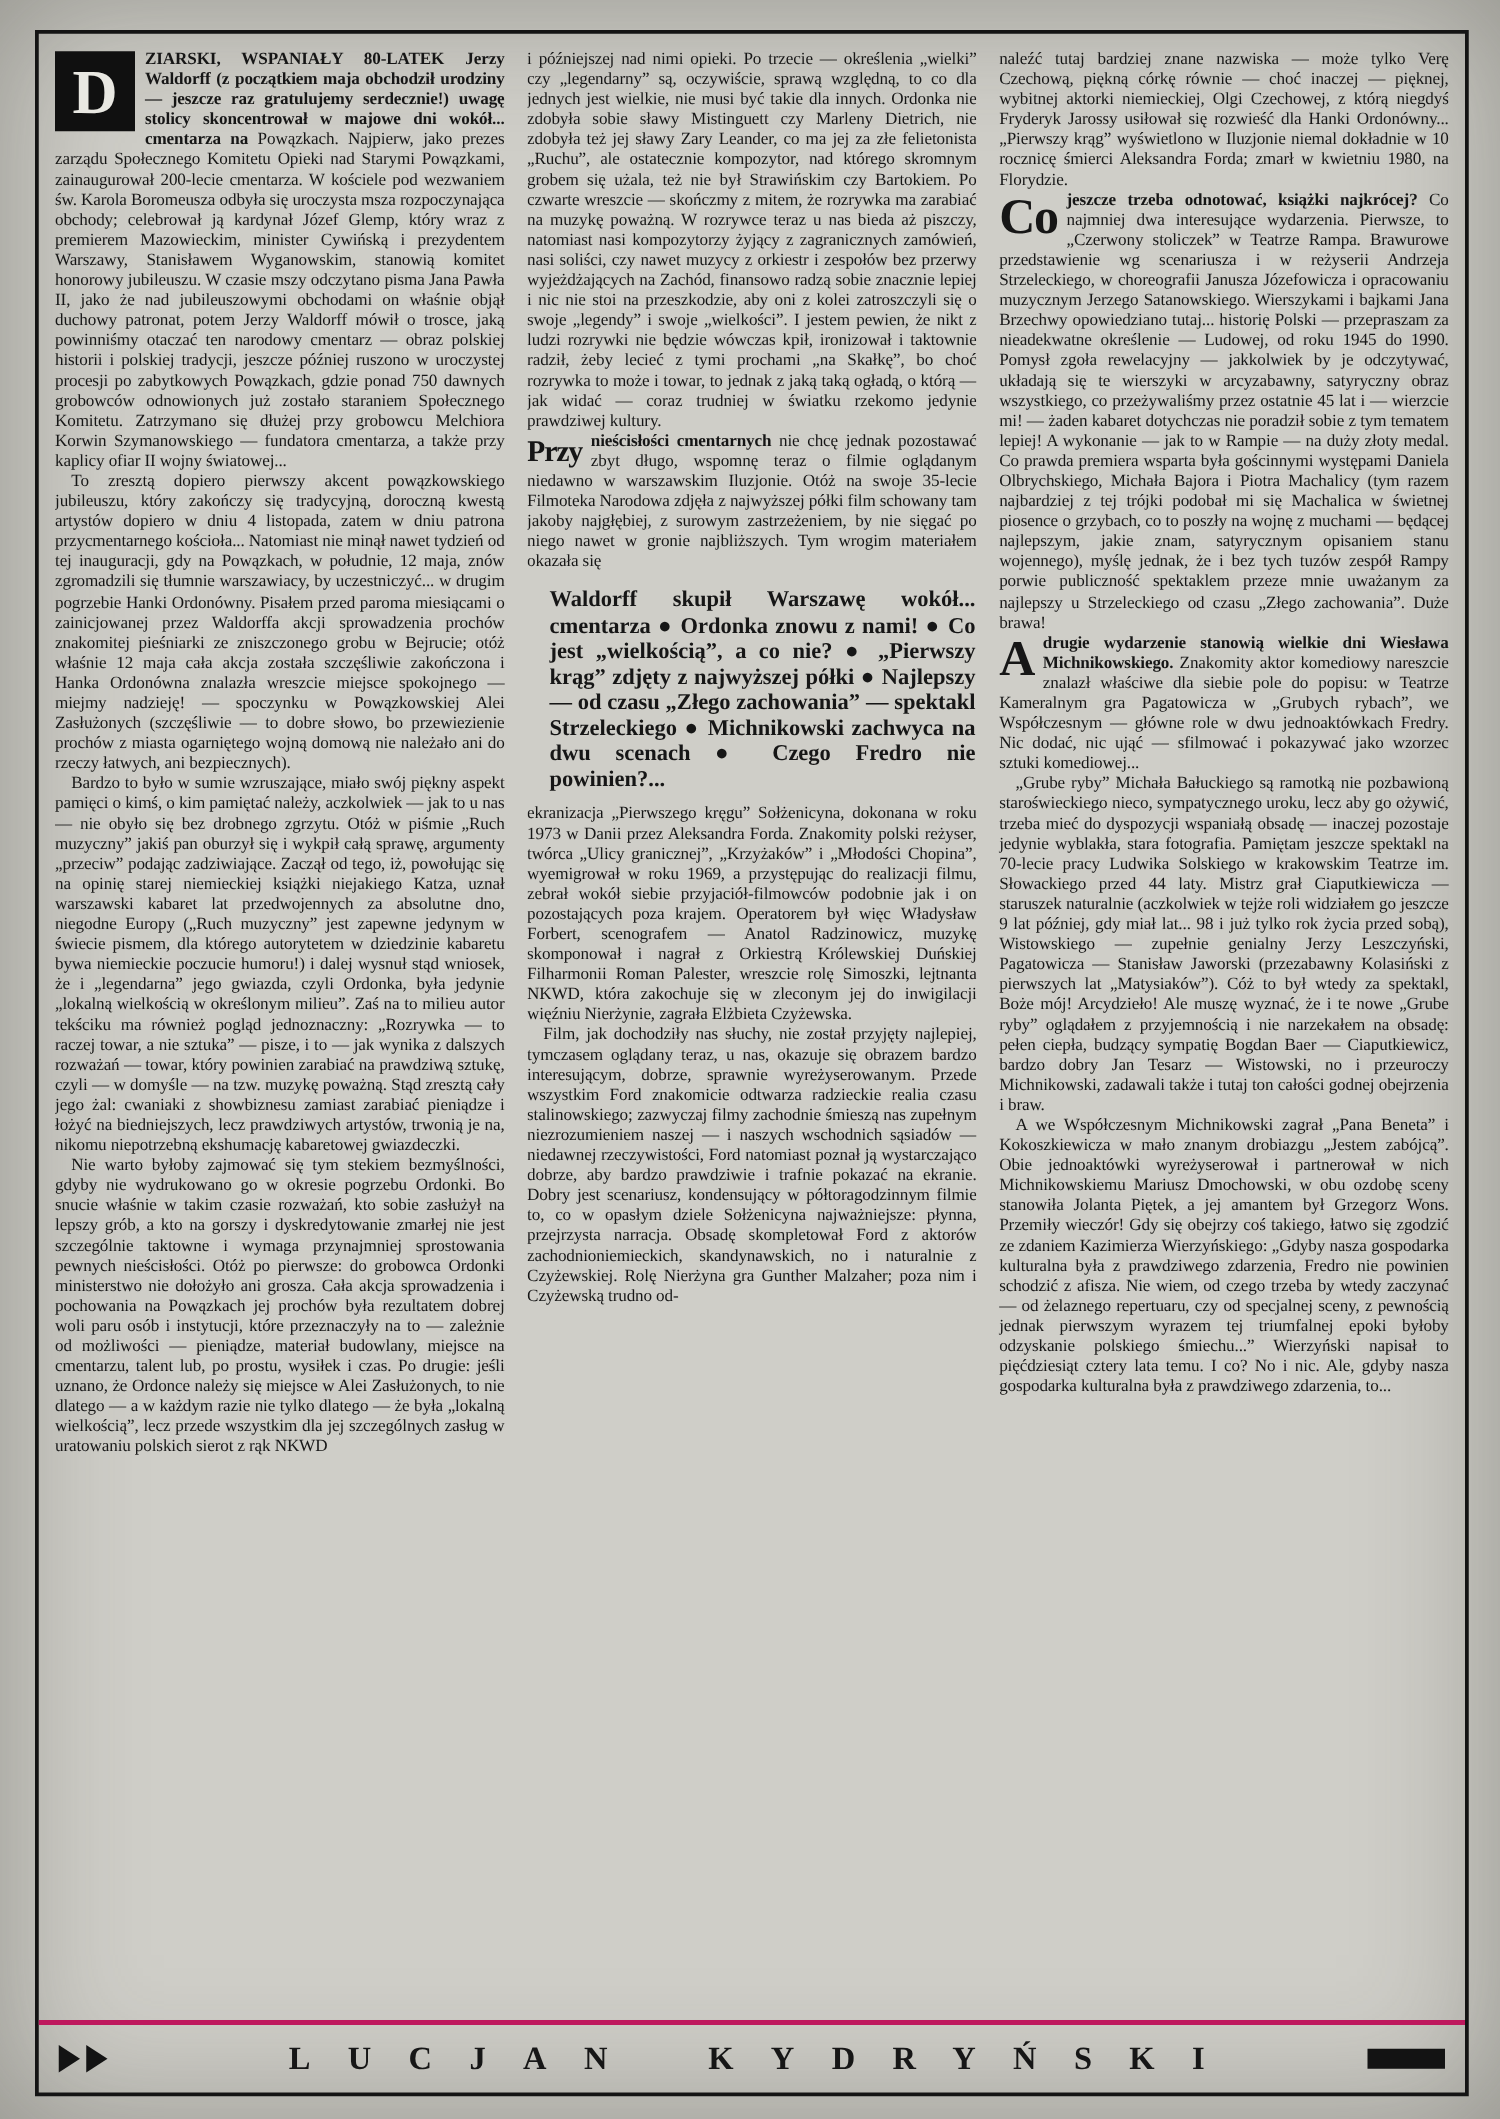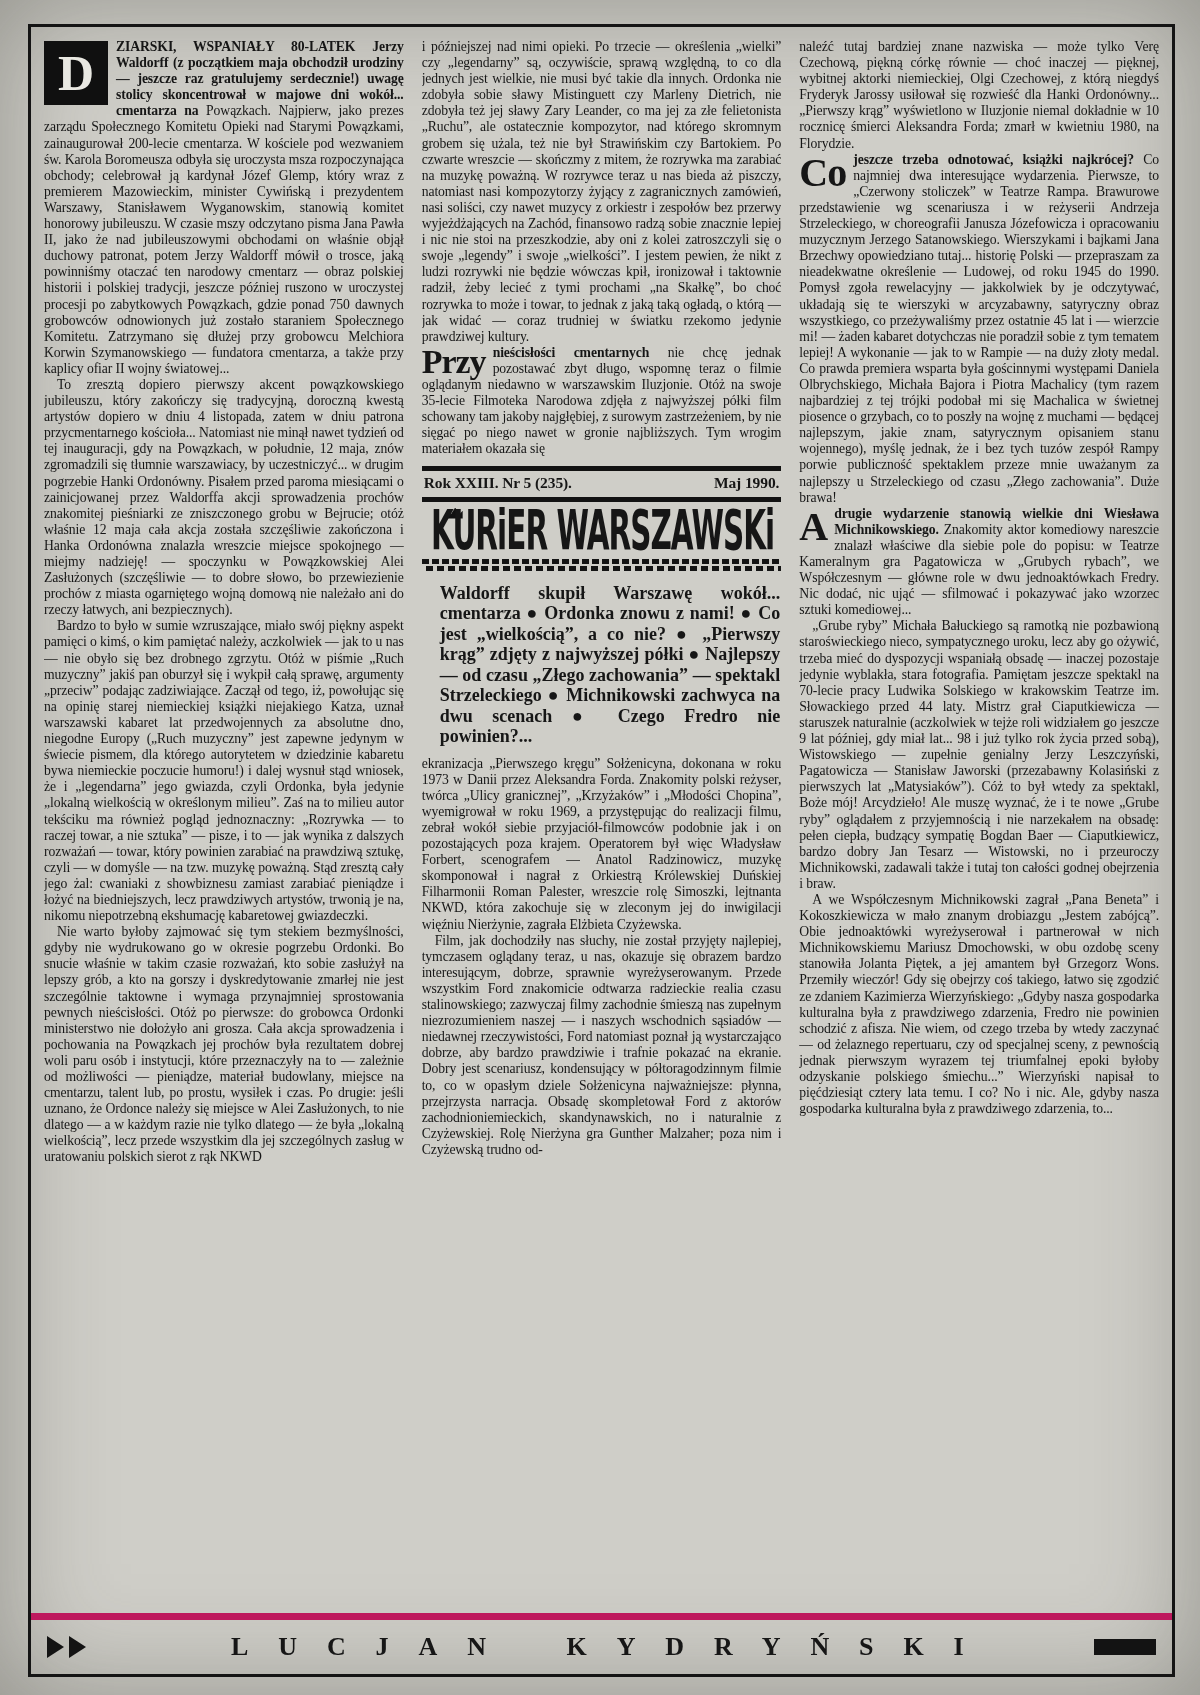--- a/index.html
+++ b/index.html
@@ -45,21 +45,21 @@
     width: 64px; height: 64px;
     background: #101010; color: #e9e8e2;
     font-weight: bold; font-size: 50px; line-height: 64px;
     text-align: center;
     margin: 2px 8px 2px 0;
   }
   
   .dropword {
     float: left;
     font-weight: bold;
-    font-size: 34px; line-height: 28px;
+    font-size: 24px; line-height: 28px;
     margin: 3px 7px 0 0;
     letter-spacing: -1px;
   }
   .dropword.big { font-size: 40px; line-height: 38px; margin-top: 2px; }
 
   b { font-weight: bold; }
 
   
   .masthead { margin: 9px 0 6px; }
   .masthead .rule { height: 5px; background: #121212; }
@@ -102,21 +102,21 @@
     margin: 12px 1px 9px 18px;
     text-align: justify;
     text-indent: 0;
     letter-spacing: 0;
   }
 
   
   .banner {
     flex: 0 0 44px;
     margin: 6px -13px 0 -13px;
-    border-top: 7px solid #be185d;
+    border-top: 4px solid #be185d;
     display: flex; align-items: center;
     padding: 12px 16px;
   }
   .banner-arrows { display: flex; gap: 5px; margin-right: 24px; }
   .banner-arrows i {
     display: block; width: 0; height: 0;
     border-top: 11px solid transparent;
     border-bottom: 11px solid transparent;
     border-left: 17px solid #131313;
   }
@@ -152,33 +152,20 @@
       </div>
 
       <div class="col">
         <p class="para noindent">i późniejszej nad nimi opieki. Po trzecie — określenia „wielki” czy „legendarny” są, oczywiście, sprawą względną, to co dla jednych jest wielkie, nie musi być takie dla innych. Ordonka nie zdobyła sobie sławy Mistinguett czy Marleny Dietrich, nie zdobyła też jej sławy Zary Leander, co ma jej za złe felietonista „Ruchu”, ale ostatecznie kompozytor, nad którego skromnym grobem się użala, też nie był Strawińskim czy Bartokiem. Po czwarte wreszcie — skończmy z mitem, że rozrywka ma zarabiać na muzykę poważną. W rozrywce teraz u nas bieda aż piszczy, natomiast nasi kompozytorzy żyjący z zagranicznych zamówień, nasi soliści, czy nawet muzycy z orkiestr i zespołów bez przerwy wyjeżdżających na Zachód, finansowo radzą sobie znacznie lepiej i nic nie stoi na przeszkodzie, aby oni z kolei zatroszczyli się o swoje „legendy” i swoje „wielkości”. I jestem pewien, że nikt z ludzi rozrywki nie będzie wówczas kpił, ironizował i taktownie radził, żeby lecieć z tymi prochami „na Skałkę”, bo choć rozrywka to może i towar, to jednak z jaką taką ogładą, o którą — jak widać — coraz trudniej w światku rzekomo jedynie prawdziwej kultury.</p>
         <p class="para noindent">
           <span class="dropword">Przy</span>
           <b>nieścisłości cmentarnych</b>
           <span>nie chcę jednak pozostawać zbyt długo, wspomnę teraz o filmie oglądanym niedawno w warszawskim Iluzjonie. Otóż na swoje 35-lecie Filmoteka Narodowa zdjęła z najwyższej półki film schowany tam jakoby najgłębiej, z surowym zastrzeżeniem, by nie sięgać po niego nawet w gronie najbliższych. Tym wrogim materiałem okazała się</span>
         </p>
 
-        <div class="masthead">
-          <div class="rule"></div>
-          <div class="issue-row">
-            <span>Rok XXIII. Nr 5 (235).</span>
-            <span>Maj 1990.</span>
-          </div>
-          <div class="rule"></div>
-          <div class="logo-wrap">
-            <span class="logo-crown"></span>
-            <span class="logo">KURiER WARSZAWSKi</span>
-          </div>
-          <div class="deco-band"></div>
-        </div>
 
         <p class="summary">Waldorff skupił Warszawę wokół... cmentarza ● Ordonka znowu z nami! ● Co jest „wielkością”, a co nie? ● „Pierwszy krąg” zdjęty z najwyższej półki ● Najlepszy — od czasu „Złego zachowania” — spektakl Strzeleckiego ● Michnikowski zachwyca na dwu scenach ● Czego Fredro nie powinien?...</p>
 
         <p class="para noindent">ekranizacja „Pierwszego kręgu” Sołżenicyna, dokonana w roku 1973 w Danii przez Aleksandra Forda. Znakomity polski reżyser, twórca „Ulicy granicznej”, „Krzyżaków” i „Młodości Chopina”, wyemigrował w roku 1969, a przystępując do realizacji filmu, zebrał wokół siebie przyjaciół-filmowców podobnie jak i on pozostających poza krajem. Operatorem był więc Władysław Forbert, scenografem — Anatol Radzinowicz, muzykę skomponował i nagrał z Orkiestrą Królewskiej Duńskiej Filharmonii Roman Palester, wreszcie rolę Simoszki, lejtnanta NKWD, która zakochuje się w zleconym jej do inwigilacji więźniu Nierżynie, zagrała Elżbieta Czyżewska.</p>
         <p class="para">Film, jak dochodziły nas słuchy, nie został przyjęty najlepiej, tymczasem oglądany teraz, u nas, okazuje się obrazem bardzo interesującym, dobrze, sprawnie wyreżyserowanym. Przede wszystkim Ford znakomicie odtwarza radzieckie realia czasu stalinowskiego; zazwyczaj filmy zachodnie śmieszą nas zupełnym niezrozumieniem naszej — i naszych wschodnich sąsiadów — niedawnej rzeczywistości, Ford natomiast poznał ją wystarczająco dobrze, aby bardzo prawdziwie i trafnie pokazać na ekranie. Dobry jest scenariusz, kondensujący w półtoragodzinnym filmie to, co w opasłym dziele Sołżenicyna najważniejsze: płynna, przejrzysta narracja. Obsadę skompletował Ford z aktorów zachodnioniemieckich, skandynawskich, no i naturalnie z Czyżewskiej. Rolę Nierżyna gra Gunther Malzaher; poza nim i Czyżewską trudno od-</p>
       </div>
 
       <div class="col">
         <p class="para noindent">naleźć tutaj bardziej znane nazwiska — może tylko Verę Czechową, piękną córkę równie — choć inaczej — pięknej, wybitnej aktorki niemieckiej, Olgi Czechowej, z którą niegdyś Fryderyk Jarossy usiłował się rozwieść dla Hanki Ordonówny... „Pierwszy krąg” wyświetlono w Iluzjonie niemal dokładnie w 10 rocznicę śmierci Aleksandra Forda; zmarł w kwietniu 1980, na Florydzie.</p>
         <p class="para noindent">

